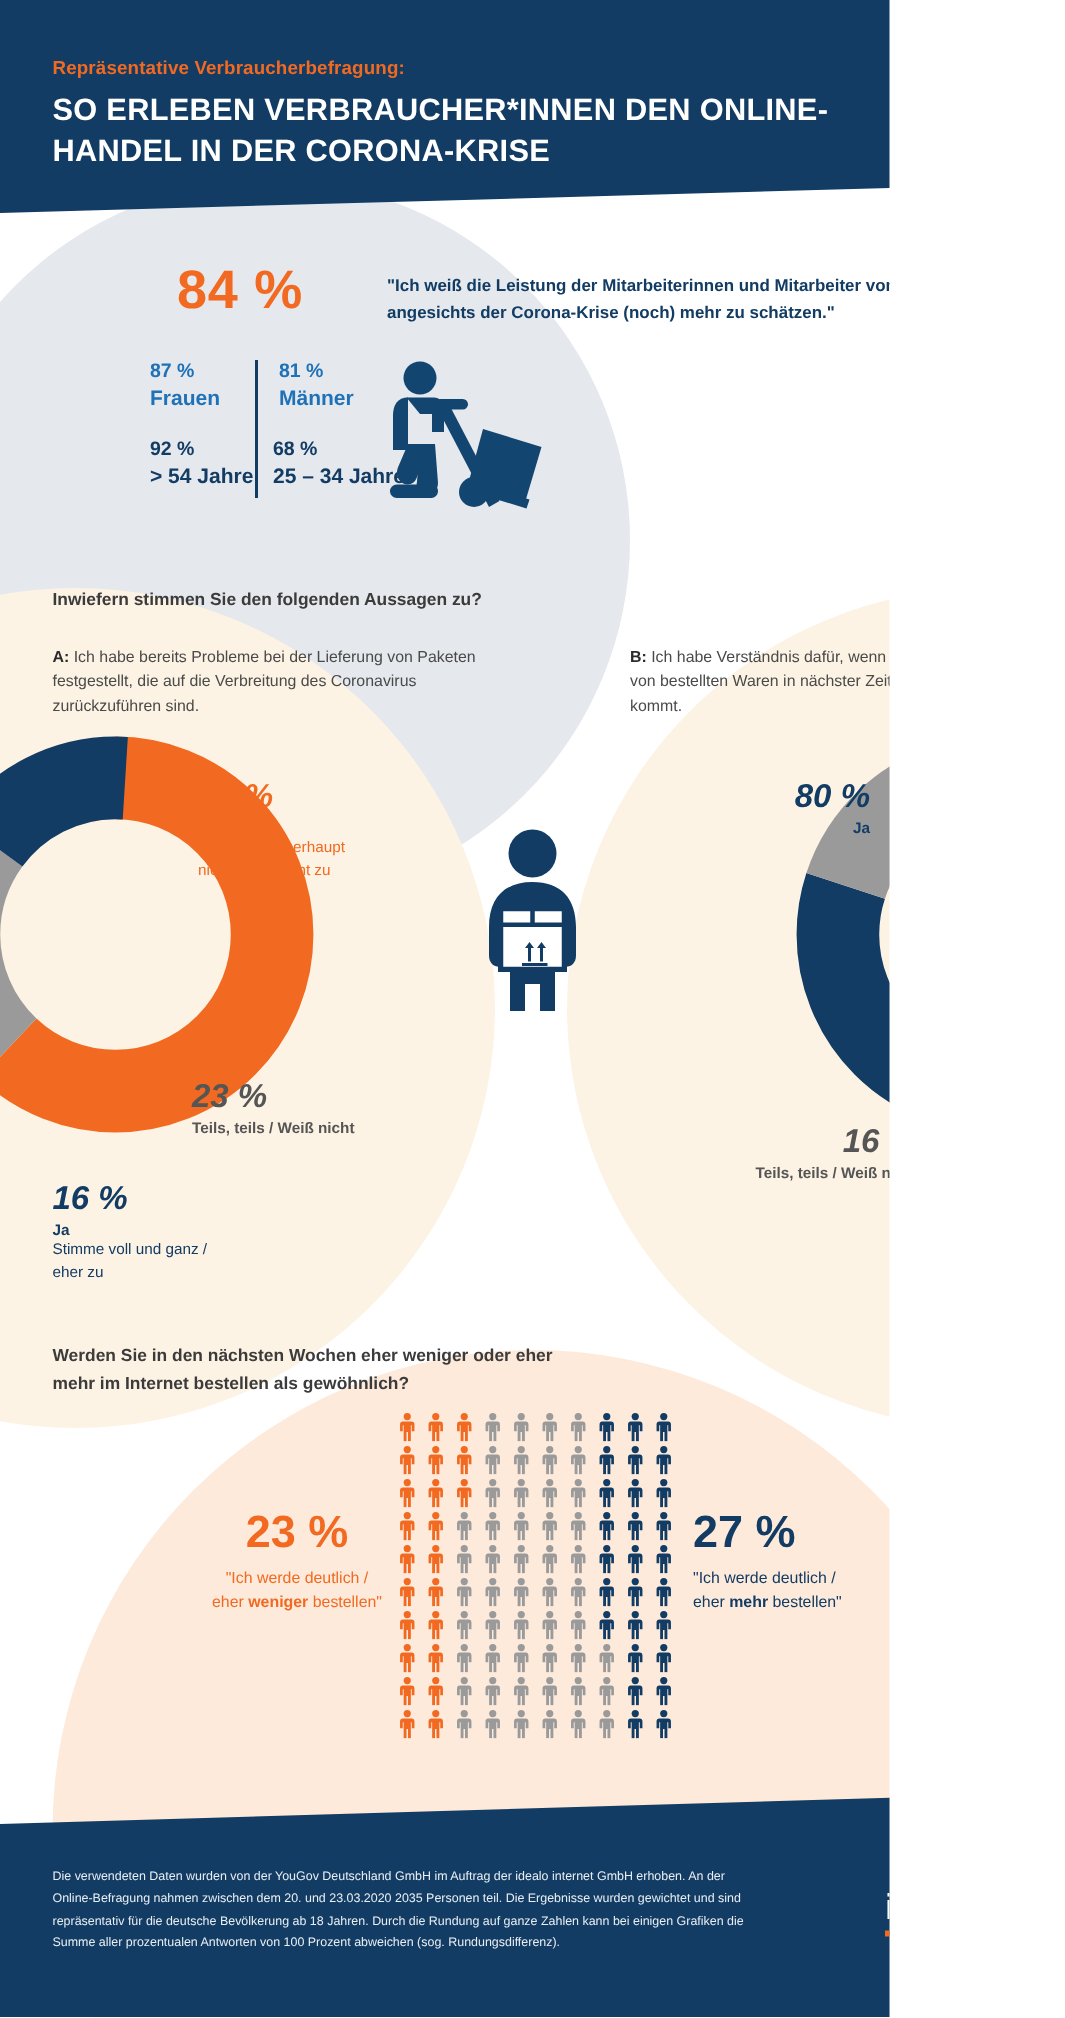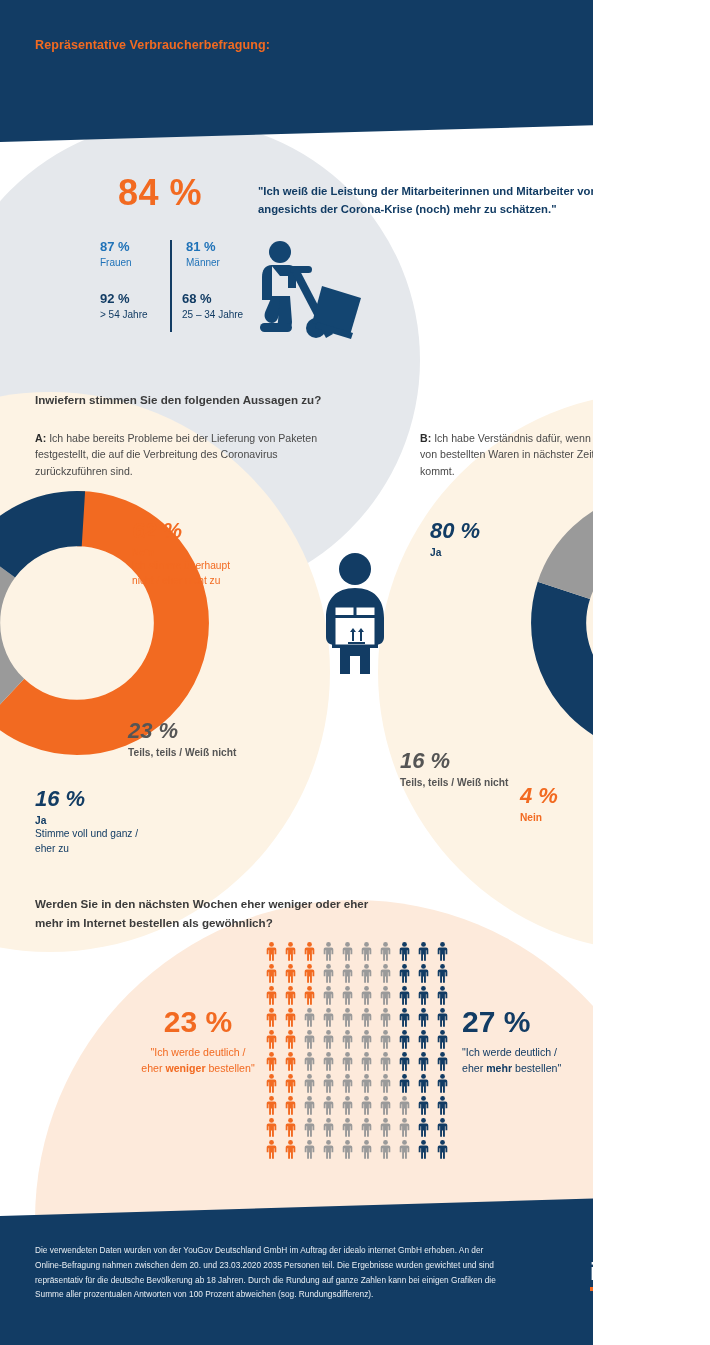--- a/index.html
+++ b/index.html
@@ -85,22 +85,22 @@
   }
   .stat-cell { position: absolute; z-index: 4; }
   .stat-num {
     font-size: 13px;
     font-weight: bold;
     line-height: 1.1;
   }
   .stat-num.blue  { color: #1f72b8; }
   .stat-num.navy  { color: #123c64; }
   .stat-lbl {
-    font-size: 10px;
-    font-weight: normal;
+    font-size: 14px;
+    font-weight: bold;
     margin-top: 3px;
   }
   .stat-lbl.blue { color: #1f72b8; }
   .stat-lbl.navy { color: #123c64; }
 
   .delivery-icon {
     position: absolute;
     left: 258px; top: 238px;
     z-index: 4;
   }
@@ -158,21 +158,21 @@
     margin-top: 4px;
   }
   .dlabel .dsub2 {
     font-size: 10.2px;
     line-height: 1.42;
     margin-top: 1px;
   }
   .c-orange { color: #f26a21; }
   .c-navy   { color: #123c64; }
   .c-grey   { color: #555555; }
-  .align-r  { text-align: left; }
+  .align-r  { text-align: right; }
 
   .lbl-a-62 { left: 132px; top: 518px; }
   .lbl-a-23 { left: 128px; top: 718px; }
   .lbl-a-16 { left: 35px;  top: 786px; }
   .lbl-b-80 { left: 430px; top: 518px; width: 150px; }
   .lbl-b-16 { left: 400px; top: 748px; width: 212px; }
   .lbl-b-4  { left: 520px; top: 783px; width: 145px; }
 
   .box-person {
     position: absolute;
@@ -275,20 +275,21 @@
     margin-top: 3px;
   }
 </style>
 </head>
 <body>
 
 <div id="page">
 
   <div class="header-band"></div>
   <div class="header-kicker">Repräsentative Verbraucherbefragung:</div>
+  <div class="header-title">SO ERLEBEN VERBRAUCHER*INNEN DEN ONLINE-HANDEL IN DER CORONA-KRISE</div>
 
   <div class="grey-blob"></div>
 
   <div class="pct-84">84 %</div>
   <div class="quote-84">"Ich weiß die Leistung der Mitarbeiterinnen und Mitarbeiter von Lieferdiensten angesichts der Corona-Krise (noch) mehr zu schätzen."</div>
 
   <div class="stat-divider"></div>
 
   <div class="stat-cell" style="left:100px; top:240px;">
     <div class="stat-num blue">87 %</div>

